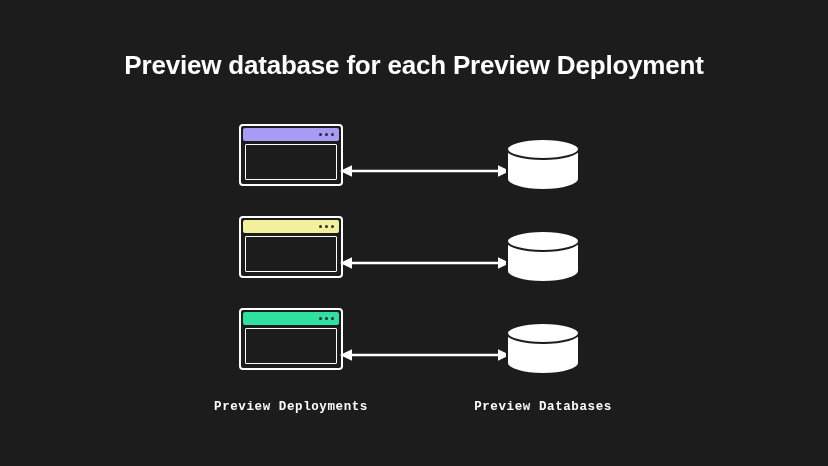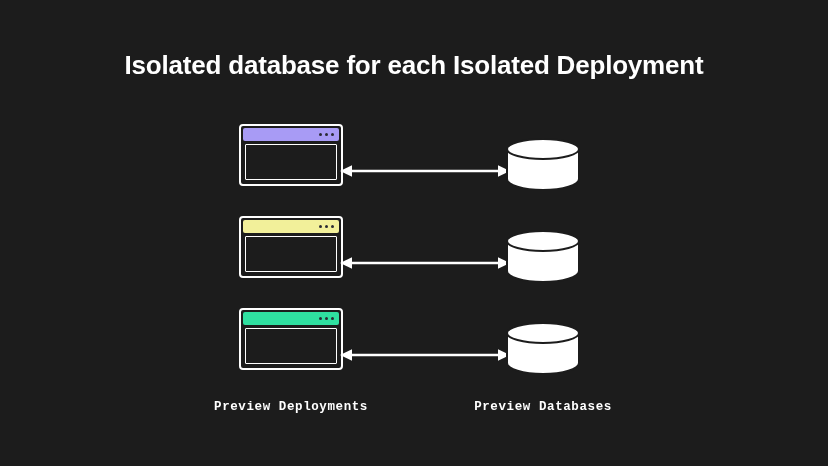--- a/index.html
+++ b/index.html
@@ -133,21 +133,21 @@
     text-align: center;
   }
   #caption-left  { left: 191px; width: 200px; }
   #caption-right { left: 443px; width: 200px; }
 </style>
 </head>
 <body>
 
 <div id="slide" style="background: rgb(28, 28, 28);">
 
-  <div id="slide-title">Isolated database for each Isolated Deployment</div>
+  <div id="slide-title">Preview database for each Preview Deployment</div>
 
   <div id="diagram">
 
     <div class="window" id="window-0">
       <div class="window-titlebar" style="background:#a89bf5;">
         <span class="window-dots">
           <i></i>
             <i></i>
             <i></i>
         </span>

